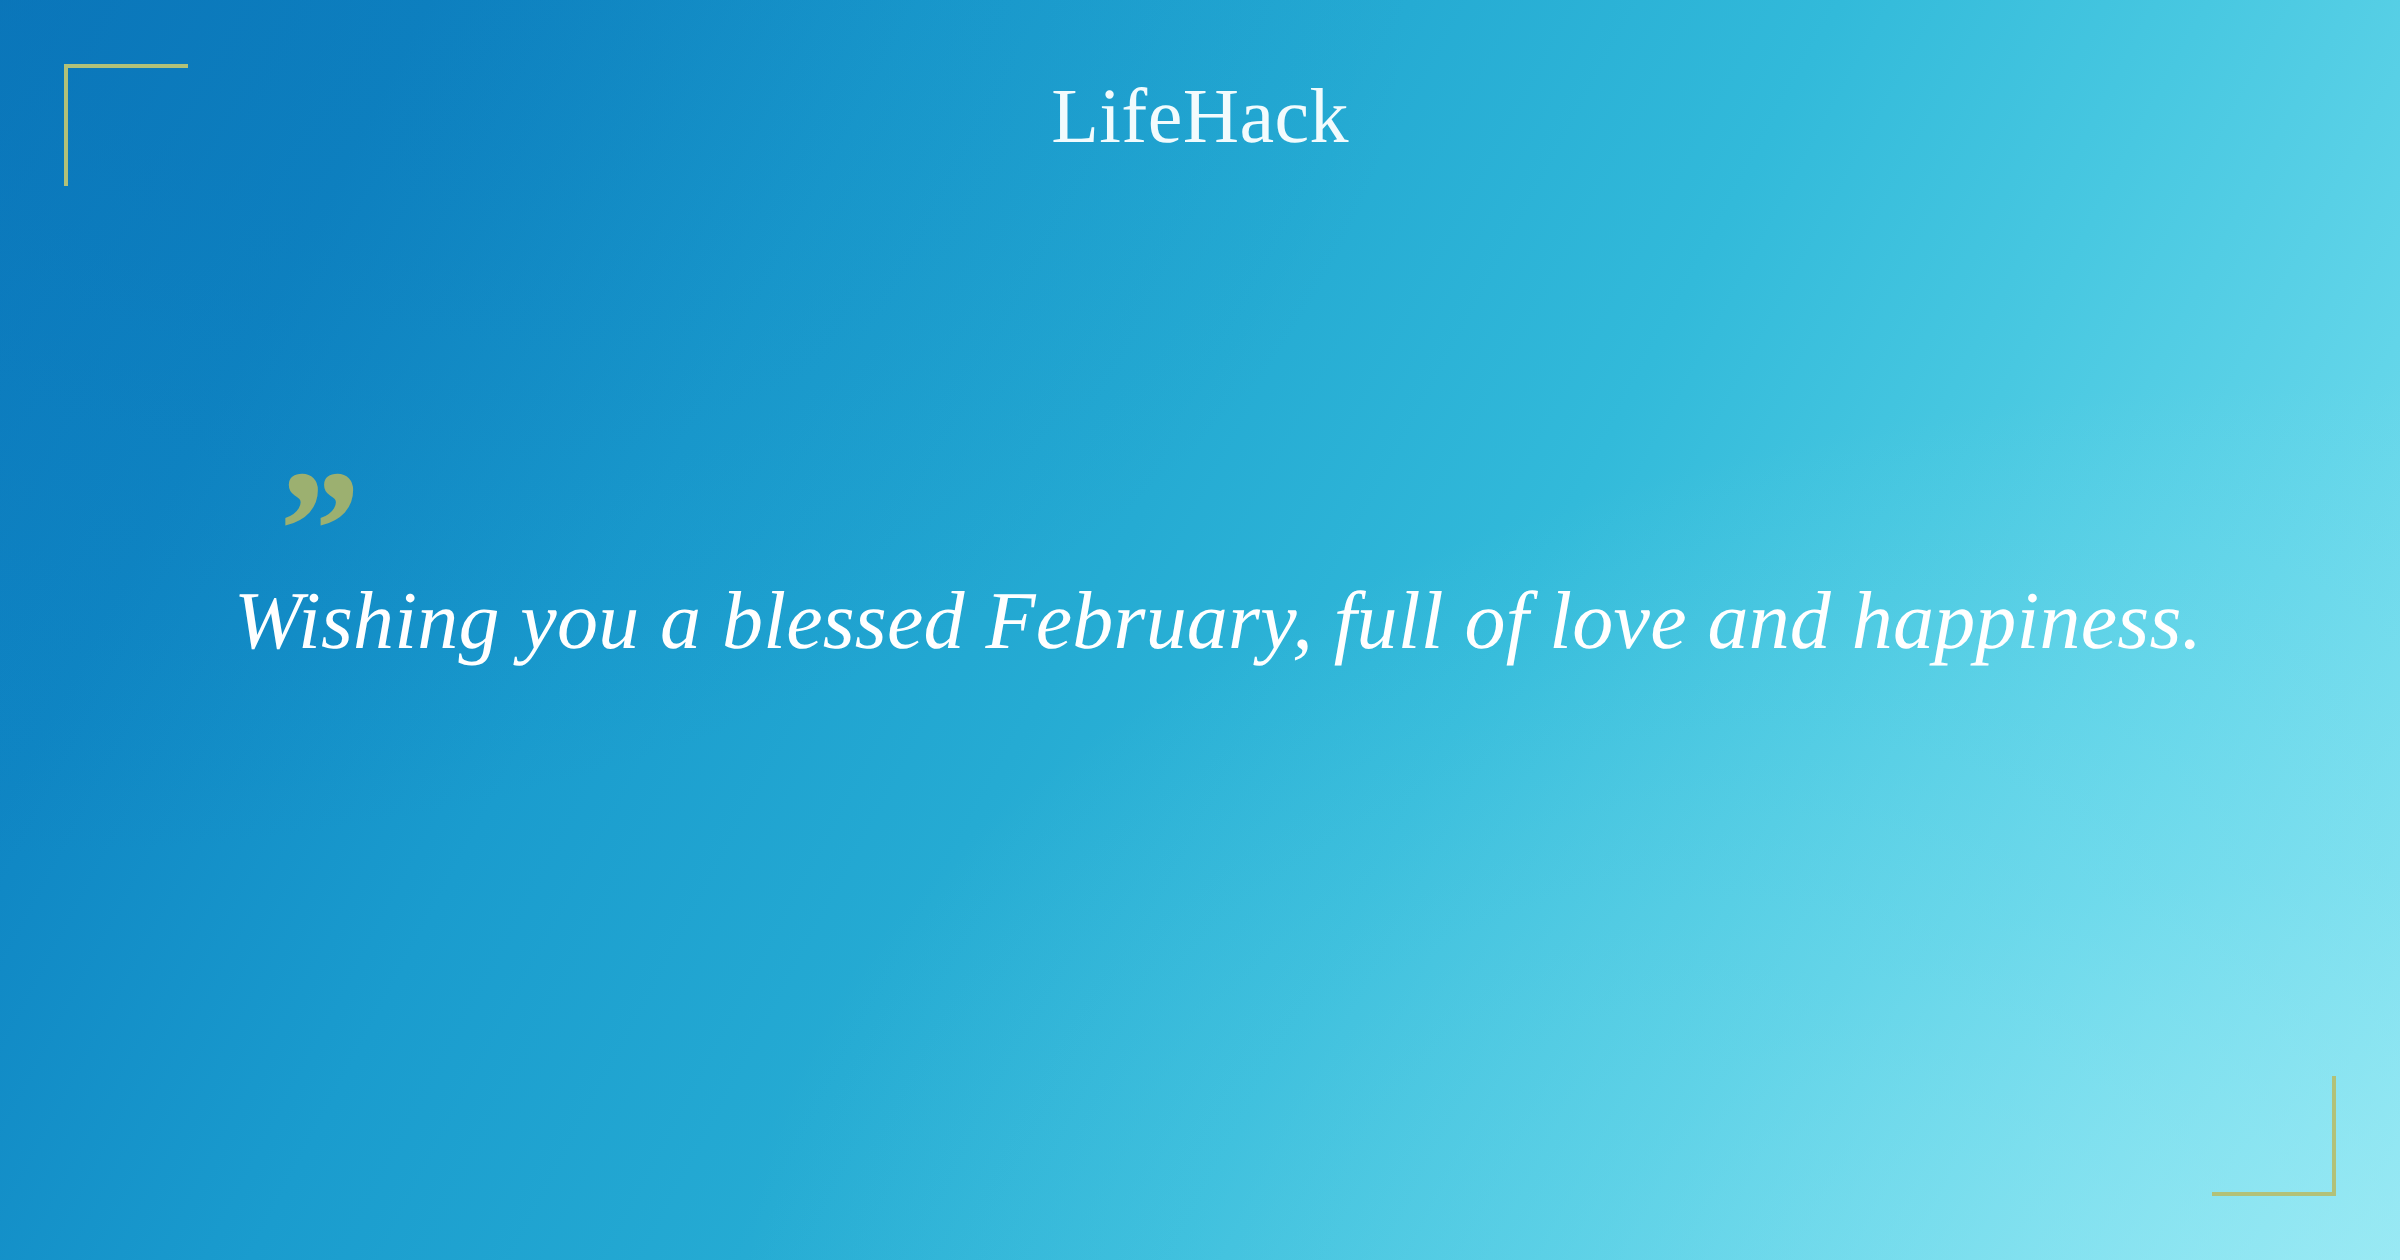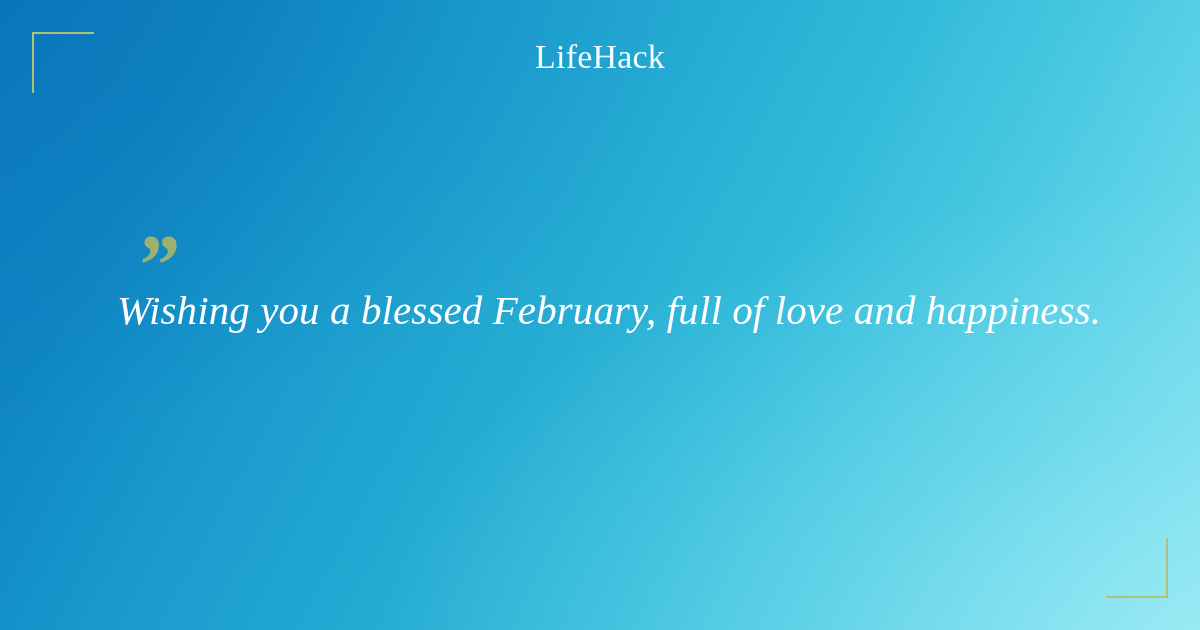--- a/index.html
+++ b/index.html
@@ -92,21 +92,21 @@
 
   
   .logo {
     position: absolute;
     left: 0;
     right: 0;
     top: 38px;
     text-align: center;
     color: #f2fbfd;
     font-family: "Liberation Serif", serif;
-    font-size: 34px;
+    font-size: 39px;
     font-weight: 400;
     letter-spacing: 0.2px;
     line-height: 1.1;
     white-space: nowrap;
   }
 
   
   .quote-block {
     position: absolute;
     left: 117px;

